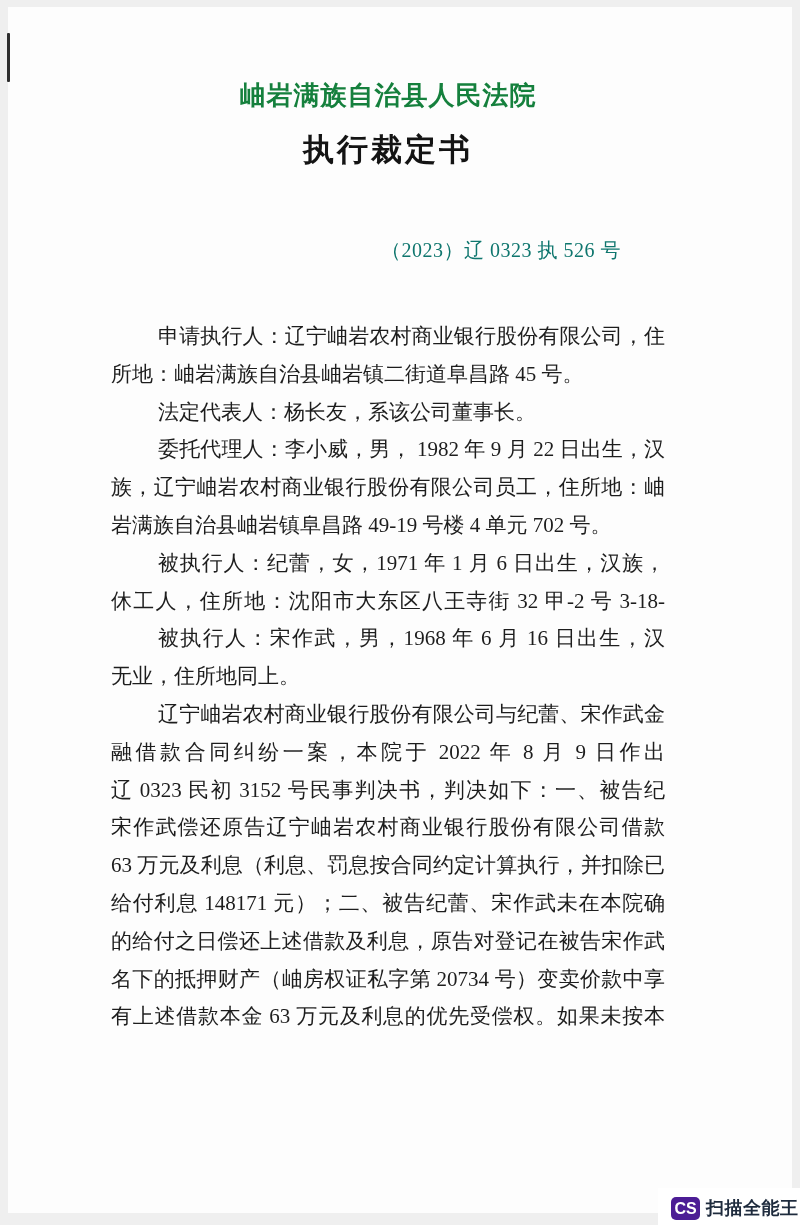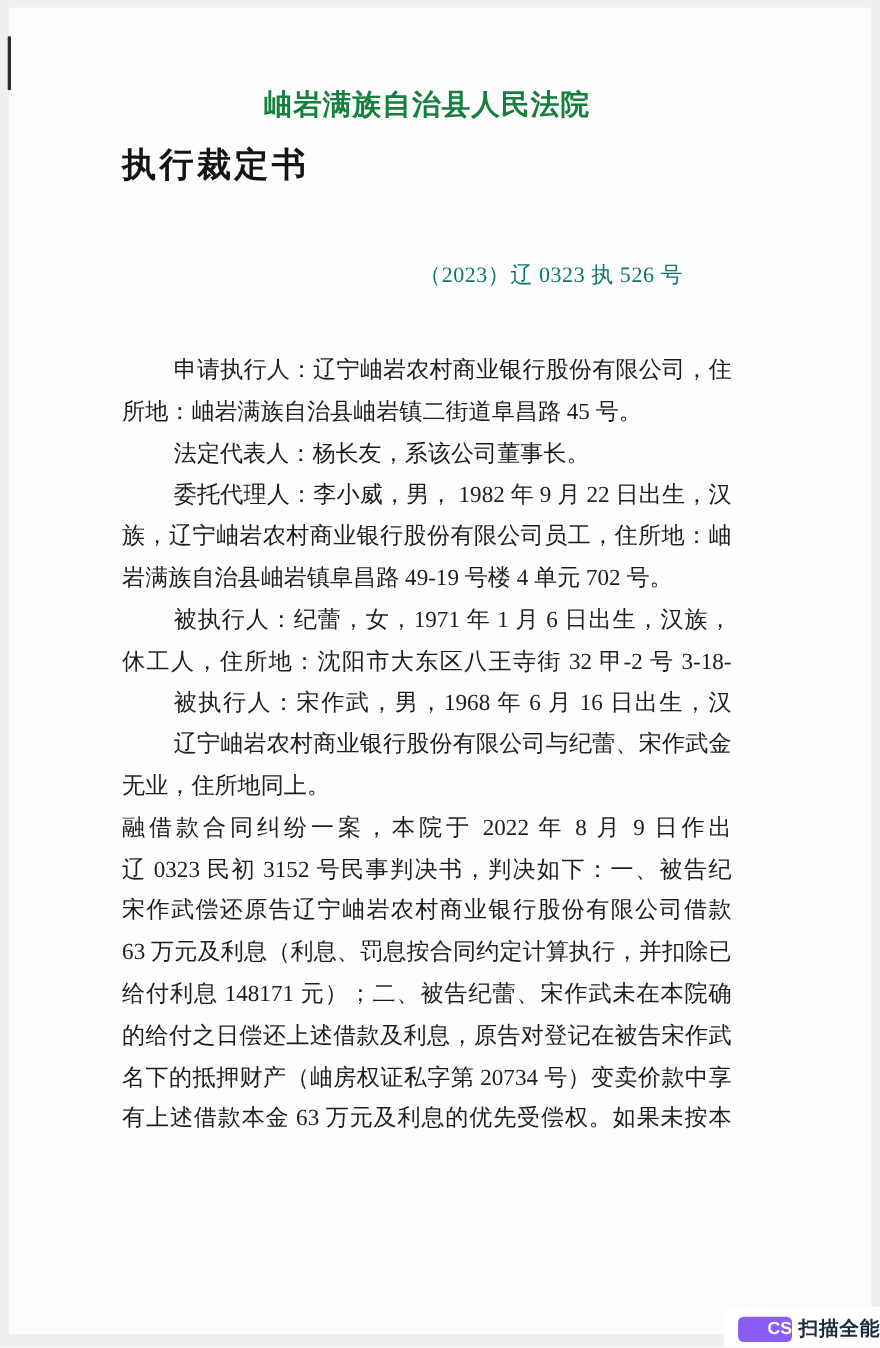--- a/index.html
+++ b/index.html
@@ -38,21 +38,21 @@
     font-weight: bold;
     color: #15803d;
     letter-spacing: 1px;
     line-height: 34px;
   }
   .doc-title {
     position: absolute;
     left: 103px;
     top: 123px;
     width: 554px;
-    text-align: left;
+    text-align: center;
     font-size: 31px;
     font-weight: bold;
     color: #141414;
     letter-spacing: 3px;
     line-height: 40px;
   }
   .case-number {
     position: absolute;
     left: 103px;
     top: 228px;
@@ -93,29 +93,28 @@
     position: absolute;
     left: 671px;
     top: 1196px;
     display: flex;
     align-items: center;
     gap: 6px;
   }
   .wm-badge {
     width: 29px;
     height: 23px;
-    background: #8b5cf6;
+    background: #4c1d95;
     color: #ffffff;
     border-radius: 5px;
     font-family: "Liberation Sans", sans-serif;
     font-weight: bold;
     font-size: 16px;
     line-height: 23px;
-    text-align: right;
-    padding-left: 20px;
+    text-align: center;
   }
   .wm-label {
     font-family: "Liberation Sans", sans-serif;
     font-weight: bold;
     font-size: 18px;
     color: #1e2b3d;
     letter-spacing: 0.5px;
     white-space: nowrap;
   }
 </style>
@@ -130,22 +129,22 @@
     <div class="body-text">
         <div class="line fill indent">申请执行人：辽宁岫岩农村商业银行股份有限公司，住</div>
         <div class="line">所地：岫岩满族自治县岫岩镇二街道阜昌路 45 号。</div>
         <div class="line indent">法定代表人：杨长友，系该公司董事长。</div>
         <div class="line fill indent">委托代理人：李小威，男， 1982 年 9 月 22 日出生，汉</div>
         <div class="line fill">族，辽宁岫岩农村商业银行股份有限公司员工，住所地：岫</div>
         <div class="line">岩满族自治县岫岩镇阜昌路 49-19 号楼 4 单元 702 号。</div>
         <div class="line fill indent">被执行人：纪蕾，女，1971 年 1 月 6 日出生，汉族，退</div>
         <div class="line fill">休工人，住所地：沈阳市大东区八王寺街 32 甲-2 号 3-18-4。</div>
         <div class="line fill indent">被执行人：宋作武，男，1968 年 6 月 16 日出生，汉族，</div>
+        <div class="line">无业，住所地同上。</div>
         <div class="line fill indent">辽宁岫岩农村商业银行股份有限公司与纪蕾、宋作武金</div>
-        <div class="line">无业，住所地同上。</div>
         <div class="line fill">融借款合同纠纷一案，本院于 2022 年 8 月 9 日作出（2022）</div>
         <div class="line fill">辽 0323 民初 3152 号民事判决书，判决如下：一、被告纪蕾、</div>
         <div class="line fill">宋作武偿还原告辽宁岫岩农村商业银行股份有限公司借款</div>
         <div class="line fill">63 万元及利息（利息、罚息按合同约定计算执行，并扣除已</div>
         <div class="line fill">给付利息 148171 元）；二、被告纪蕾、宋作武未在本院确定</div>
         <div class="line fill">的给付之日偿还上述借款及利息，原告对登记在被告宋作武</div>
         <div class="line fill">名下的抵押财产（岫房权证私字第 20734 号）变卖价款中享</div>
         <div class="line fill">有上述借款本金 63 万元及利息的优先受偿权。如果未按本</div>
       </div>
   </div>

